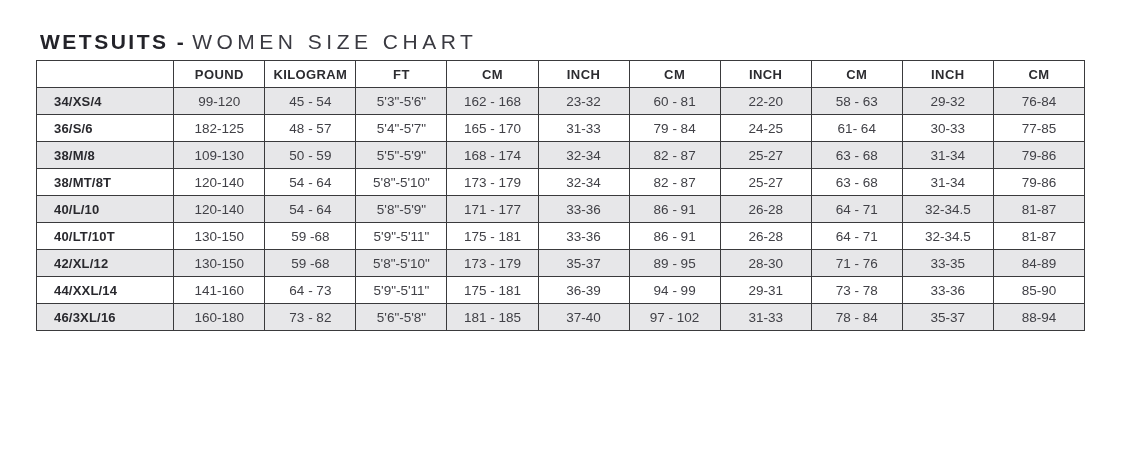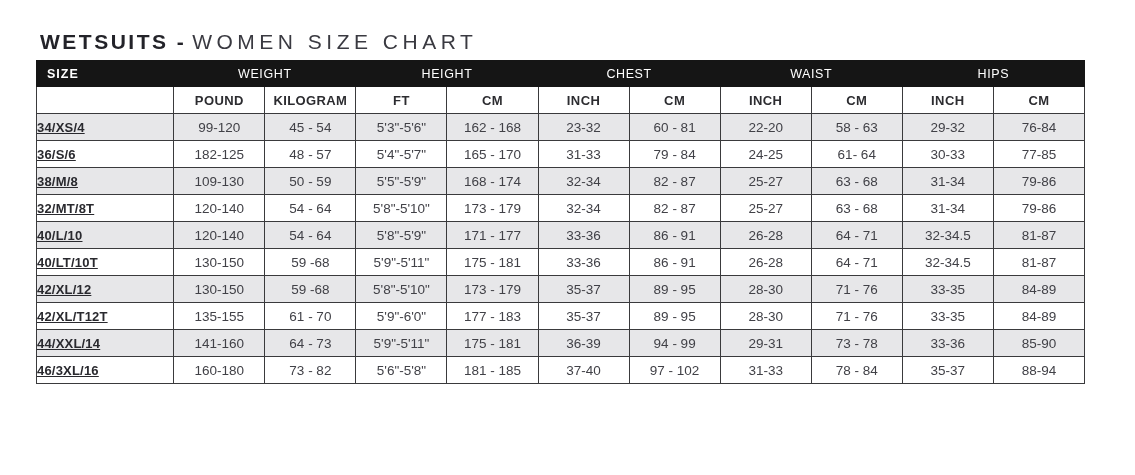--- a/index.html
+++ b/index.html
@@ -72,26 +72,25 @@
   
   tbody td {
     height: 27px;
     font-size: 13.5px;
     color: #414147;
     background: #ffffff;
   }
   tbody tr:nth-child(odd) td { background: #e7e7e9; }
   tbody td.size-cell {
     text-align: left;
-    padding-left: 0;
+    padding-left: 17px;
     font-weight: bold;
     font-size: 13px;
     color: #29292e;
     letter-spacing: 0.2px;
-    text-decoration: underline;
   }
 </style>
 </head>
 <body>
 
 <div class="page">
 
   <h1 class="page-title"><span class="t-bold">WETSUITS -</span> <span class="t-light">WOMEN SIZE CHART</span></h1>
 
   <table class="size-chart">
@@ -102,28 +101,20 @@
         <col style="width: 8.69%;">
         <col style="width: 8.69%;">
         <col style="width: 8.69%;">
         <col style="width: 8.69%;">
         <col style="width: 8.69%;">
         <col style="width: 8.69%;">
         <col style="width: 8.69%;">
         <col style="width: 8.69%;">
       </colgroup>
     <thead>
-      <tr class="group-row">
-          <th colspan="1" class="size-head">SIZE</th>
-          <th colspan="2">WEIGHT</th>
-          <th colspan="2">HEIGHT</th>
-          <th colspan="2">CHEST</th>
-          <th colspan="2">WAIST</th>
-          <th colspan="2">HIPS</th>
-        </tr>
       <tr class="unit-row">
           <th></th>
           <th>POUND</th>
           <th>KILOGRAM</th>
           <th>FT</th>
           <th>CM</th>
           <th>INCH</th>
           <th>CM</th>
           <th>INCH</th>
           <th>CM</th>
@@ -165,21 +156,21 @@
           <td>5'5"-5'9"</td>
           <td>168 - 174</td>
           <td>32-34</td>
           <td>82 - 87</td>
           <td>25-27</td>
           <td>63 - 68</td>
           <td>31-34</td>
           <td>79-86</td>
         </tr>
         <tr>
-          <td class="size-cell">32/MT/8T</td>
+          <td class="size-cell">38/MT/8T</td>
           <td>120-140</td>
           <td>54 - 64</td>
           <td>5'8"-5'10"</td>
           <td>173 - 179</td>
           <td>32-34</td>
           <td>82 - 87</td>
           <td>25-27</td>
           <td>63 - 68</td>
           <td>31-34</td>
           <td>79-86</td>
@@ -217,33 +208,20 @@
           <td>5'8"-5'10"</td>
           <td>173 - 179</td>
           <td>35-37</td>
           <td>89 - 95</td>
           <td>28-30</td>
           <td>71 - 76</td>
           <td>33-35</td>
           <td>84-89</td>
         </tr>
         <tr>
-          <td class="size-cell">42/XL/T12T</td>
-          <td>135-155</td>
-          <td>61 - 70</td>
-          <td>5'9"-6'0"</td>
-          <td>177 - 183</td>
-          <td>35-37</td>
-          <td>89 - 95</td>
-          <td>28-30</td>
-          <td>71 - 76</td>
-          <td>33-35</td>
-          <td>84-89</td>
-        </tr>
-        <tr>
           <td class="size-cell">44/XXL/14</td>
           <td>141-160</td>
           <td>64 - 73</td>
           <td>5'9"-5'11"</td>
           <td>175 - 181</td>
           <td>36-39</td>
           <td>94 - 99</td>
           <td>29-31</td>
           <td>73 - 78</td>
           <td>33-36</td>

